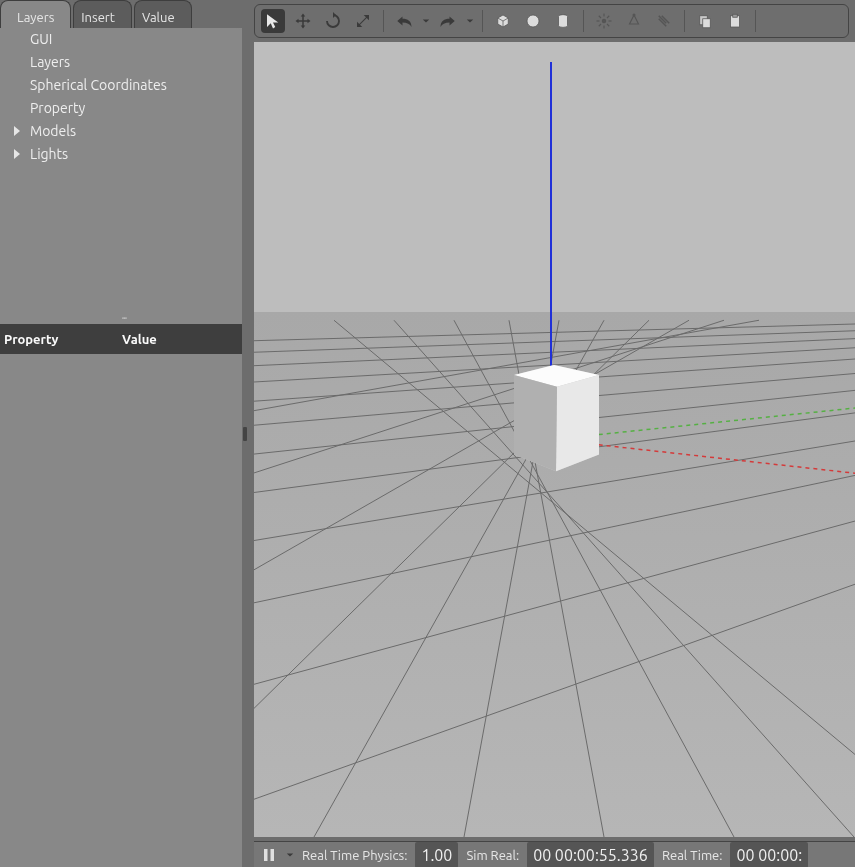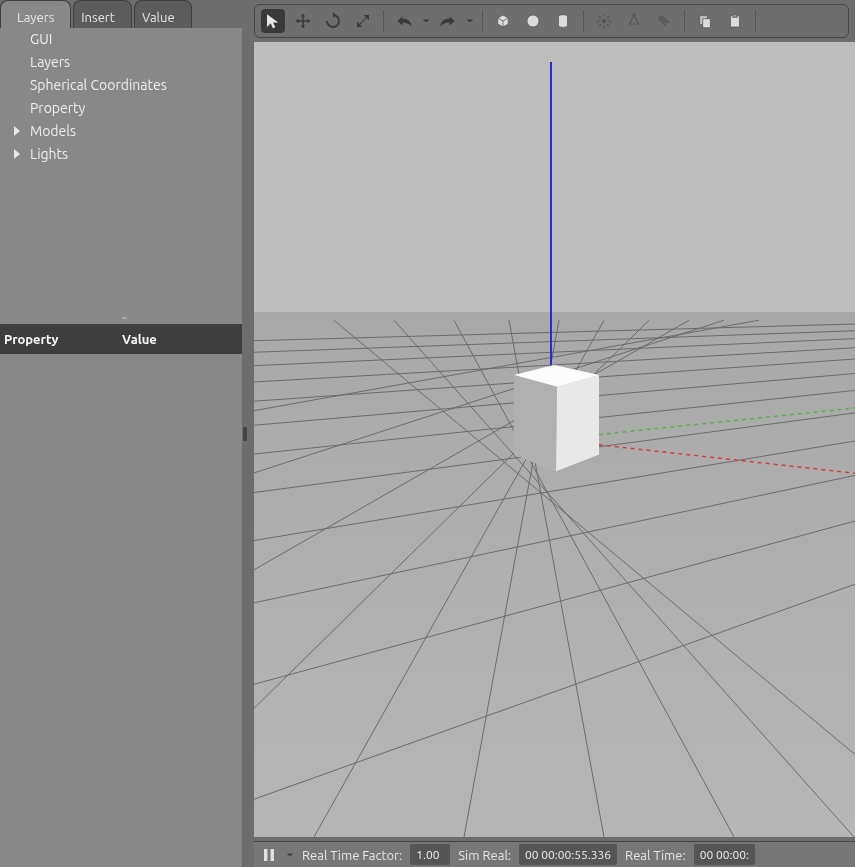--- a/index.html
+++ b/index.html
@@ -217,21 +217,21 @@
     align-items: center;
     justify-content: center;
     cursor: pointer;
     color: #e0e0e0;
   }
   .status-val {
     background: #555555;
     color: #f0f0f0;
     padding: 4px 6px;
     border-radius: 2px;
-    font-size: 12px;
+    font-size: 16px;
     min-width: 40px;
   }
 </style>
 </head>
 <body>
 
 <div class="app">
 
   <div class="left-panel">
     <div class="tabbar">
@@ -440,21 +440,21 @@
           <rect x="1" y="1" width="3.5" height="12" fill="currentColor"></rect>
           <rect x="7.5" y="1" width="3.5" height="12" fill="currentColor"></rect>
         </svg>
       </div>
       <div class="dd">
         <svg width="8" height="8" viewBox="0 0 10 10">
           <path d="M1 3 L5 7 L9 3 Z" fill="#3a3a3a"></path>
           </svg>
       </div>
 
-      <span>Real Time Factor:</span>
+      <span>Real Time Physics:</span>
       <span class="status-val">1.00</span>
 
       <span>Sim Real:</span>
       <span class="status-val">00 00:00:55.336</span>
 
       <span>Real Time:</span>
       <span class="status-val">00 00:00:</span>
     </div>
 
   </div>

